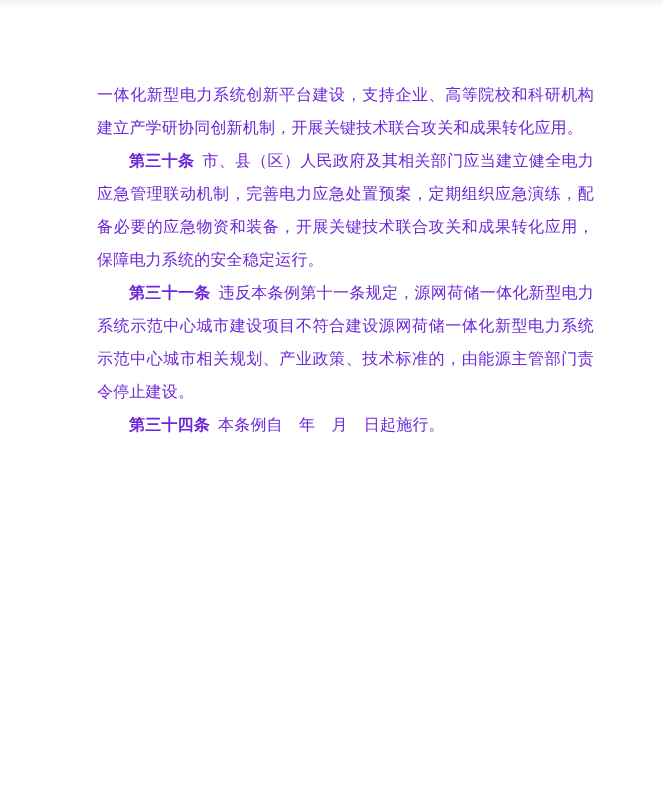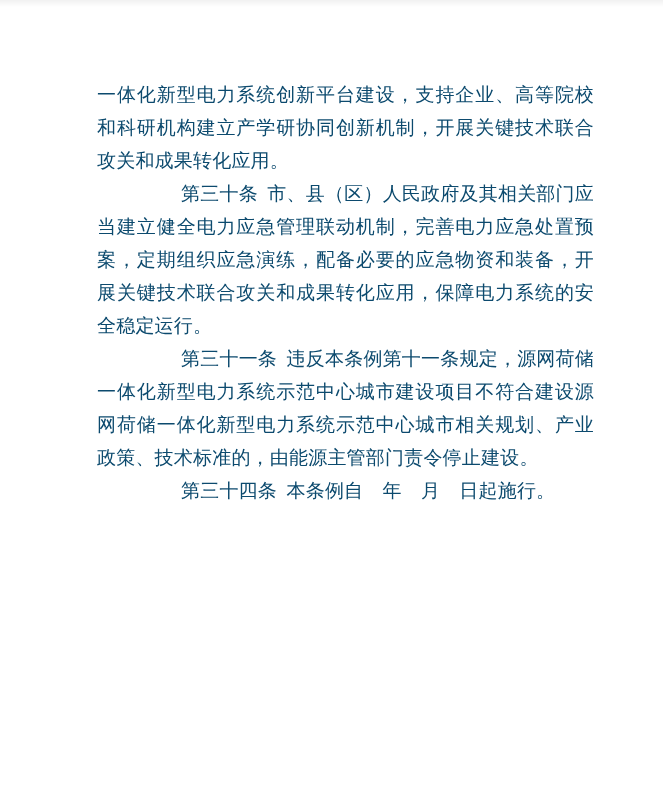--- a/index.html
+++ b/index.html
@@ -23,38 +23,37 @@
     position: absolute;
     top: 0; left: 0; right: 0;
     height: 7px;
     background: linear-gradient(#f1f1f1, #ffffff);
   }
   .doc {
     position: absolute;
     left: 97px;
     top: 78px;
     width: 497px;
-    font-size: 19px;
+    font-size: 16px;
     line-height: 33px;
-    color: #0c4a6e;
+    color: #6d28d9;
     text-align: justify;
     letter-spacing: 0.2px;
   }
   .para {
     margin: 0;
     padding: 0;
     text-indent: 0;
   }
   .para.indented {
     text-indent: 2em;
   }
   .article-label {
-    font-weight: 400;
+    font-weight: 700;
     margin-right: 0.5em;
-    margin-left: 46px;
   }
   .article-label:empty {
     margin-right: 0;
     display: none;
   }
 </style>
 </head>
 <body>
 
 <div class="page">

